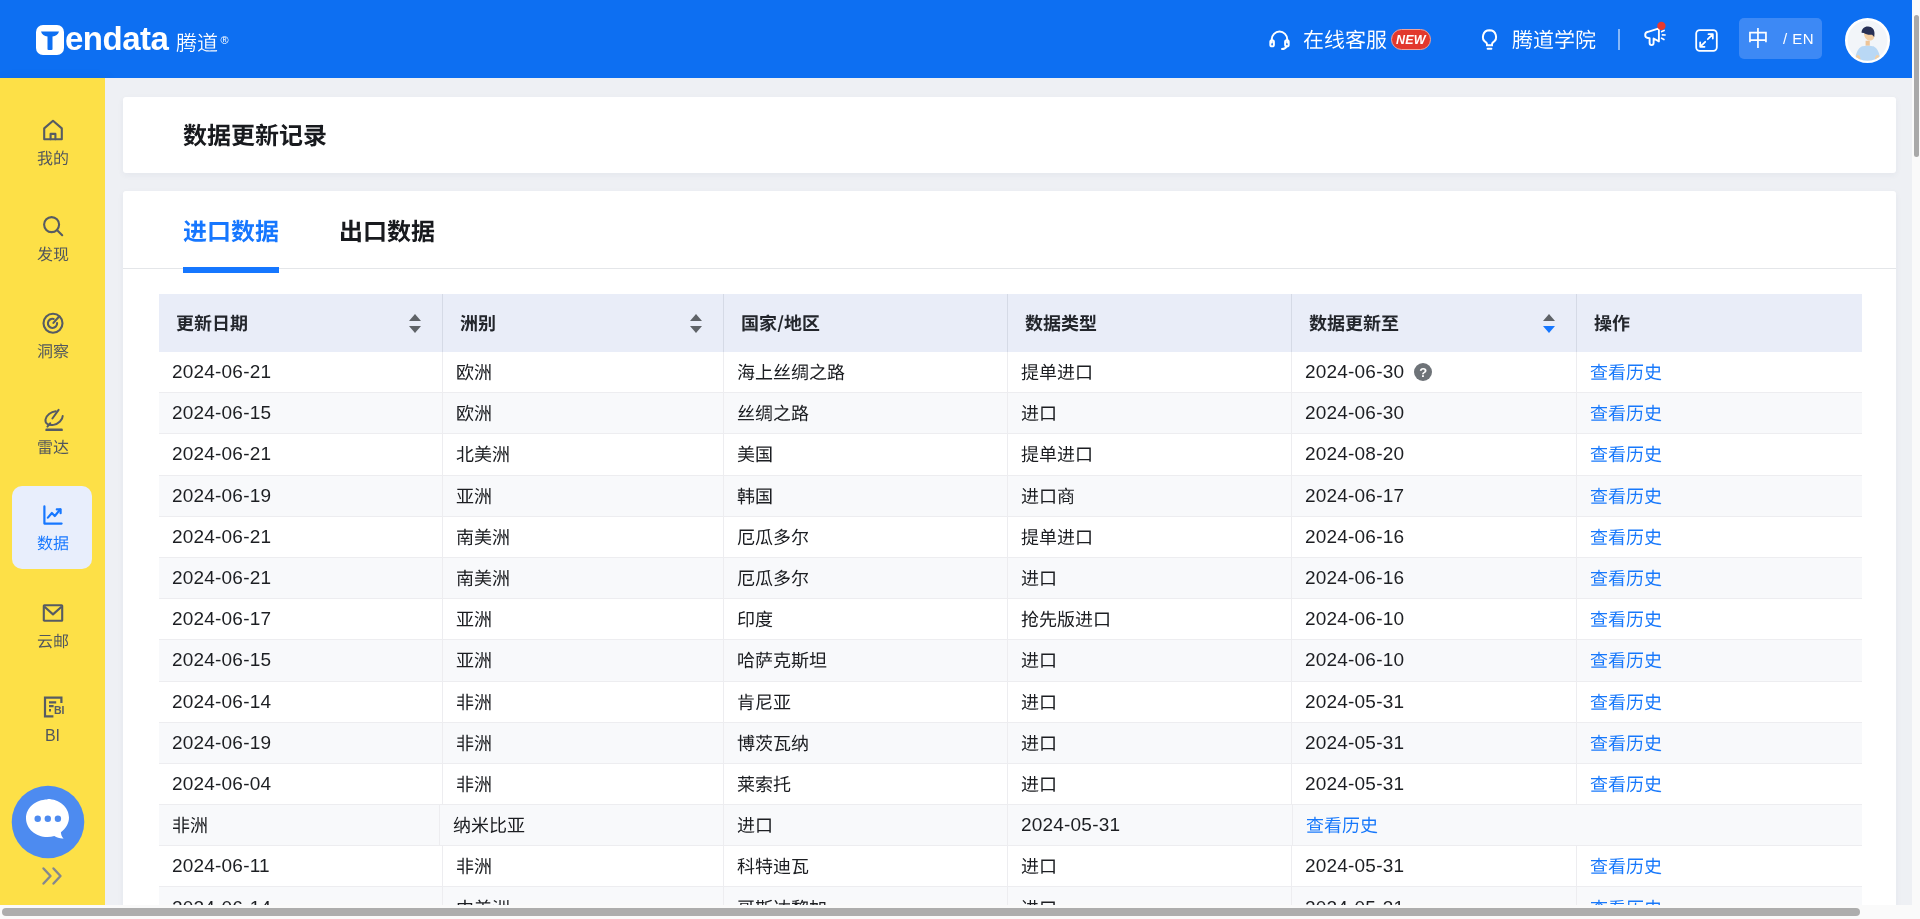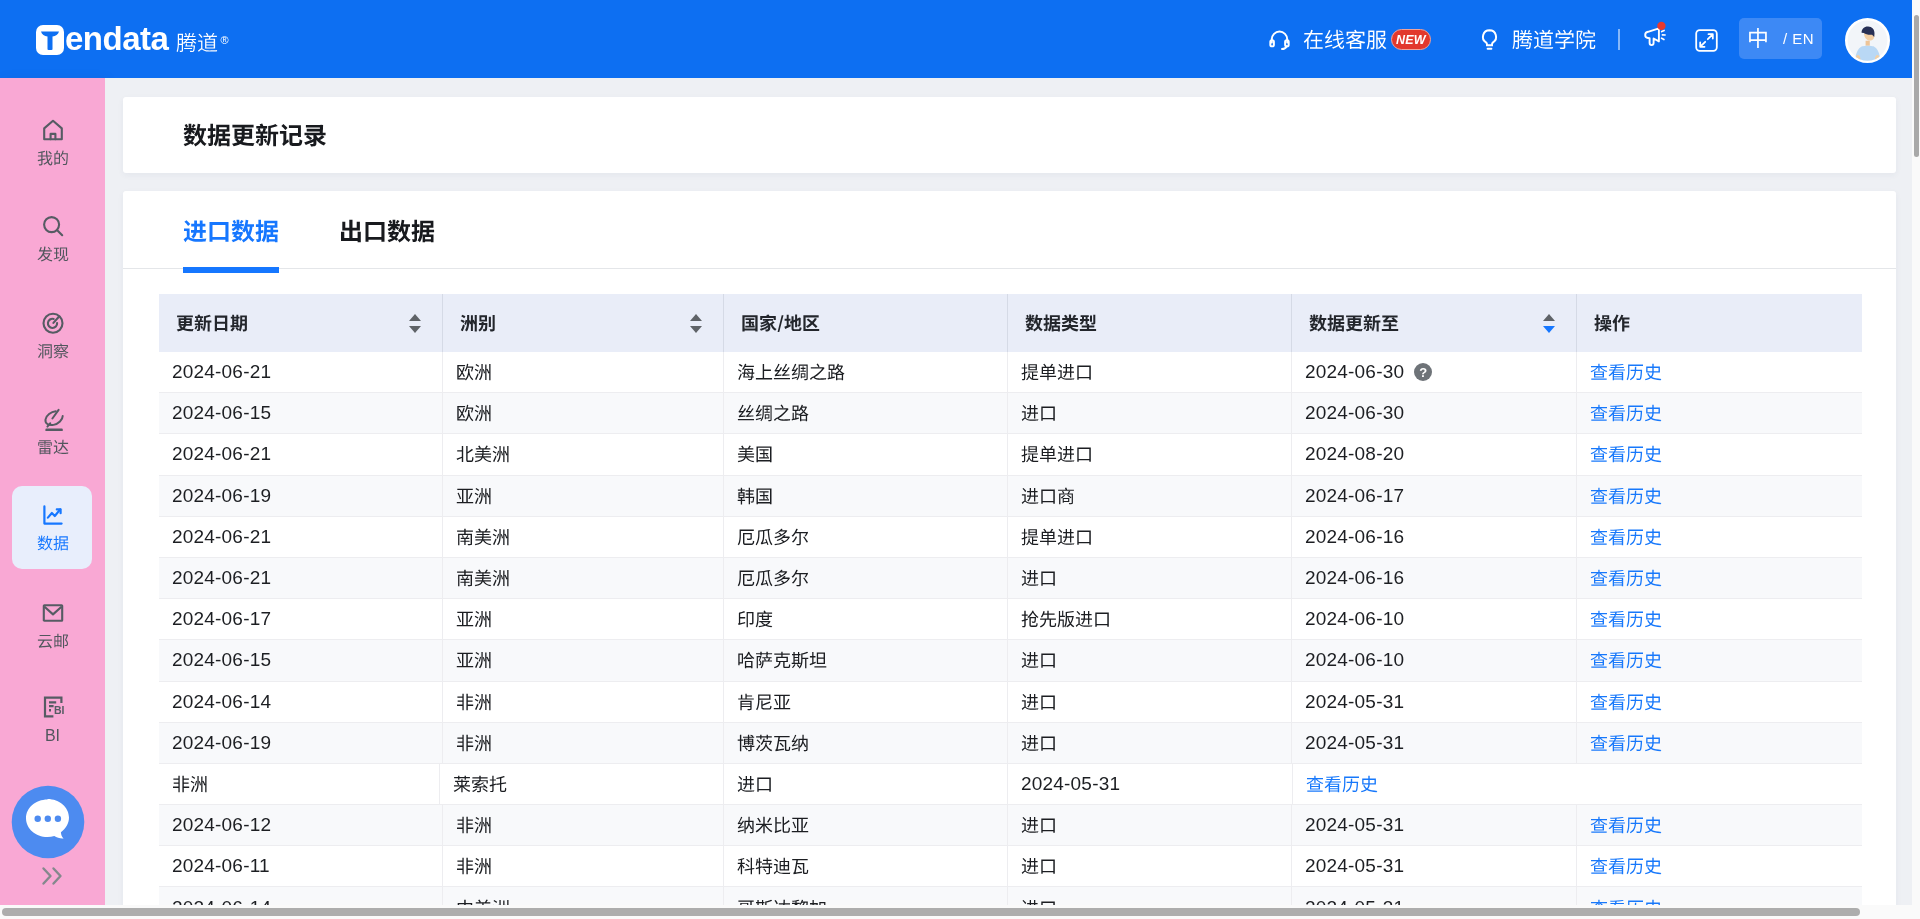--- a/index.html
+++ b/index.html
@@ -8,21 +8,21 @@
 .logo{position:absolute;left:36px;top:23px;height:32px;display:flex;align-items:center}
 .wordmark{font-weight:bold;font-size:33px;color:#fff;letter-spacing:-0.5px;line-height:30px;margin-left:1px}
 .reg{color:#fff;font-size:11px;margin-left:2px;margin-top:2px}
 .tbright{position:absolute;left:16px;top:0;width:1912px;height:78px;color:#fff}
 .ti{position:absolute}
 .newbadge{position:absolute;background:#e2382d;border:1.5px solid #efa39b;border-radius:10.5px;width:40px;height:21px;font-size:12.5px;font-weight:bold;font-style:italic;display:flex;align-items:center;justify-content:center;letter-spacing:0.2px}
 .sep{position:absolute;width:1.5px;height:21px;background:rgba(255,255,255,.5)}
 .zhbtn{position:absolute;width:83px;height:41.5px;background:#3d89f5;border-radius:5px;display:flex;align-items:center;justify-content:center;color:#fff}
 .zhbtn .en{font-size:15px;margin-left:14px;letter-spacing:0.5px}
 .ava{width:45px;height:45px}
-.sidebar{position:absolute;left:0;top:78px;width:105px;height:841px;background:#f9a8d4;box-shadow:3px 0 10px rgba(60,70,90,.08)}
+.sidebar{position:absolute;left:0;top:78px;width:105px;height:841px;background:#fde047;box-shadow:3px 0 10px rgba(60,70,90,.08)}
 .sbi{position:absolute;left:0;width:105px;text-align:center}
 .sic{width:24px;height:24px}
 .sbl{margin-top:8px;line-height:16px}
 .bil{font-size:16px;color:#51565d}
 .sbact{position:absolute;left:12px;top:408px;width:80px;height:83px;background:#e8eefc;border-radius:10px}
 .main{position:absolute;left:105px;top:78px;width:1807px;height:841px;background:#eef0f4}
 .card1{position:absolute;left:18px;top:19px;width:1773px;height:76px;background:#fff;border-radius:3px;box-shadow:0 2px 6px rgba(40,60,90,.05)}
 .title{position:absolute;left:60px;top:25.5px}
 .card2{position:absolute;left:18px;top:113px;width:1773px;height:728px;background:#fff;border-radius:3px;box-shadow:0 2px 6px rgba(40,60,90,.05)}
 .tabs{position:absolute;left:60px;top:27.7px;display:flex}
@@ -559,20 +559,23 @@
 <div class="td" style="width:285px">
             <span class="dt">2024-05-31</span>
           </div>
 <div class="td" style="width:285px">
             <svg width="72" height="18" viewBox="0 0 72 18" fill="#1778fb" style="">
               <use href="#g85838"></use>
             </svg>
           </div>
 </div>
         <div class="tr">
+<div class="td" style="width:284px">
+            <span class="dt">2024-06-04</span>
+          </div>
 <div class="td" style="width:281px">
             <svg width="36" height="18" viewBox="0 0 36 18" fill="#1c1e22" style="">
               <use href="#g83162"></use>
             </svg>
           </div>
 <div class="td" style="width:284px">
             <svg width="54" height="18" viewBox="0 0 54 18" fill="#1c1e22" style="">
               <use href="#g13669"></use>
             </svg>
           </div>
@@ -584,23 +587,20 @@
 <div class="td" style="width:285px">
             <span class="dt">2024-05-31</span>
           </div>
 <div class="td" style="width:285px">
             <svg width="72" height="18" viewBox="0 0 72 18" fill="#1778fb" style="">
               <use href="#g85838"></use>
             </svg>
           </div>
 </div>
         <div class="tr z">
-<div class="td" style="width:284px">
-            <span class="dt">2024-06-12</span>
-          </div>
 <div class="td" style="width:281px">
             <svg width="36" height="18" viewBox="0 0 36 18" fill="#1c1e22" style="">
               <use href="#g83162"></use>
             </svg>
           </div>
 <div class="td" style="width:284px">
             <svg width="72" height="18" viewBox="0 0 72 18" fill="#1c1e22" style="">
               <use href="#g79940"></use>
             </svg>
           </div>

